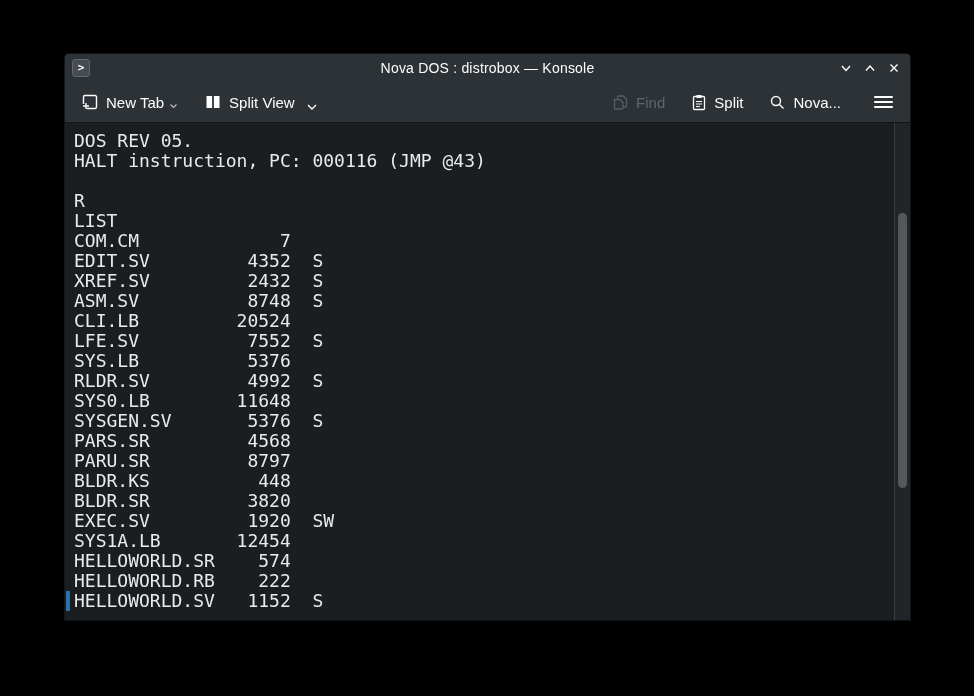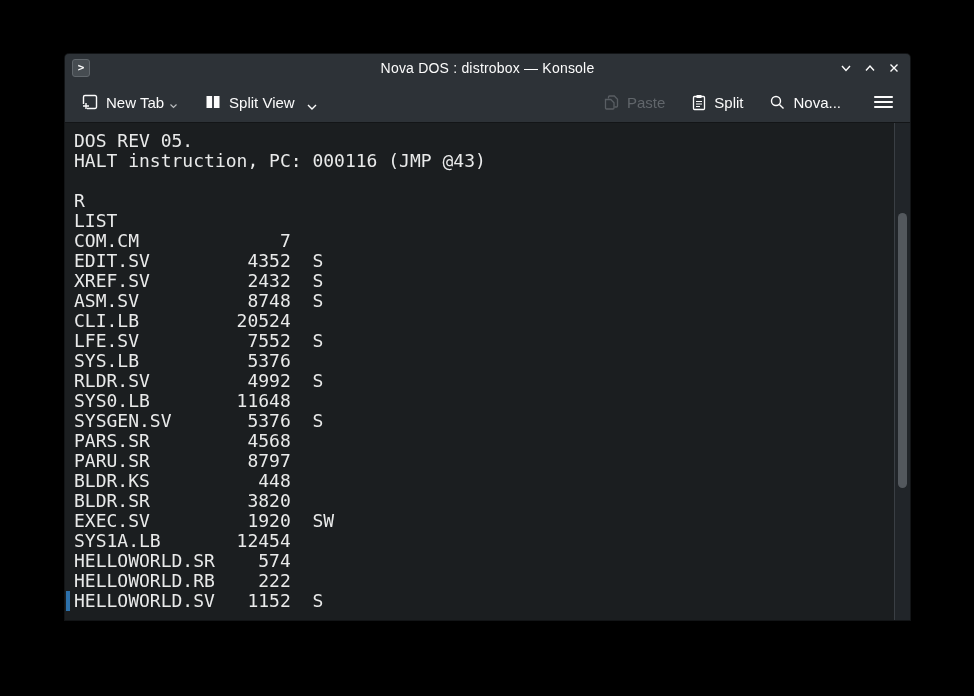--- a/index.html
+++ b/index.html
@@ -150,21 +150,21 @@
       </svg>
     </div>
 
     <div class="spacer"></div>
 
     <div class="tb-btn disabled">
       <svg width="17" height="17" viewBox="0 0 17 17">
         <path d="M5.5 4.5 V3 a1 1 0 0 1 1 -1 h4.8 l3.2 3.2 V12 a1 1 0 0 1 -1 1 h-2" fill="none" stroke="#595e63" stroke-width="1.3"></path>
         <path d="M2.5 5.5 h5.3 l3.2 3.2 v5.3 a1 1 0 0 1 -1 1 H3.5 a1 1 0 0 1 -1 -1 z" fill="none" stroke="#595e63" stroke-width="1.3"></path>
       </svg>
-      <span>Paste</span>
+      <span>Find</span>
     </div>
 
     <div class="tb-btn">
       <svg width="16" height="17" viewBox="0 0 16 17">
         <rect x="2.5" y="2.5" width="11" height="13" rx="1" fill="none" stroke="#fcfcfc" stroke-width="1.3"></rect>
         <rect x="5.5" y="1" width="5" height="3" fill="#fcfcfc"></rect>
         <path d="M5 7.5 h6 M5 10 h6 M5 12.5 h4" stroke="#fcfcfc" stroke-width="1.2"></path>
       </svg>
       <span>Split</span>
     </div>

